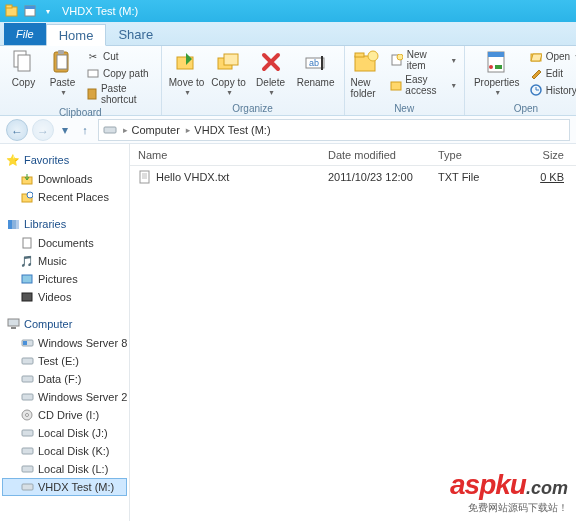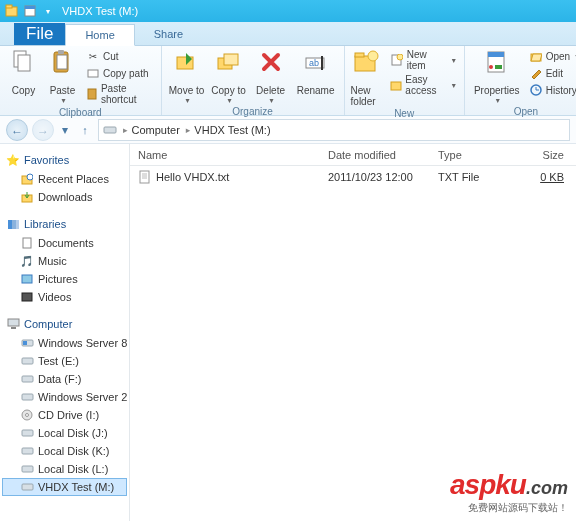--- a/index.html
+++ b/index.html
@@ -4,30 +4,30 @@
 <style>
 * { margin: 0; padding: 0; box-sizing: border-box; font-family: "Segoe UI", Tahoma, sans-serif; }
 body { width: 576px; height: 521px; background: #fff; overflow: hidden; position: relative; font-size: 11px; }
 
 .titlebar { height: 22px; background: linear-gradient(#3ac0f0,#2bb4e8); display: flex; align-items: center; padding: 0 4px; color: #fff; }
 .titlebar .ticons { display: flex; gap: 2px; margin-right: 6px; }
 .titlebar .ticons span { width: 16px; height: 16px; display: inline-flex; align-items: center; justify-content: center; }
 .titlebar .title { font-size: 11px; color: #fff; }
 
 .tabs { height: 24px; background: linear-gradient(#d9eefb,#cfe8f7); display: flex; align-items: flex-end; border-bottom: 1px solid #b7d3e7; }
-.file-tab { background: #1977c2; color: #fff; padding: 4px 12px; font-size: 17px; margin-left: 14px; height: 22px; display:flex; align-items:center; }
-.ribbon-tab { padding: 4px 19px; font-size: 11px; color: #3a6a98; height: 22px; display:flex; align-items:center; cursor:pointer; }
+.file-tab { background: #1977c2; color: #fff; padding: 4px 12px; font-size: 11px; margin-left: 4px; height: 22px; display:flex; align-items:center;font-style:italic; }
+.ribbon-tab { padding: 4px 12px; font-size: 13px; color: #3a6a98; height: 22px; display:flex; align-items:center; cursor:pointer; }
 .ribbon-tab.active { background: #fff; border: 1px solid #b7d3e7; border-bottom: 1px solid #fff; position: relative; top: 1px; }
 
 .ribbon { height: 70px; background: linear-gradient(#fafdff,#eaf3fa); border-bottom: 1px solid #c6dceb; display: flex; }
 .group { border-right: 1px solid #d0e1ee; padding: 2px 6px 1px 6px; display: flex; flex-direction: column; }
 .group-body { flex: 1; display: flex; align-items: flex-start; gap: 4px; }
 .group-label { text-align: center; font-size: 10px; color: #5a7d9a; padding-top: 1px; }
 .big-btn { display: flex; flex-direction: column; align-items: center; width: 42px; font-size: 10px; color: #444; cursor:pointer; }
-.big-btn .ico { width: 30px; height: 28px; margin-bottom: 9px; display:flex; align-items:center; justify-content:center; }
+.big-btn .ico { width: 30px; height: 28px; margin-bottom: 1px; display:flex; align-items:center; justify-content:center; }
 .small-stack { display: flex; flex-direction: column; gap: 1px; font-size: 10px; color: #444; }
 .small-item { display: flex; align-items: center; gap: 3px; cursor:pointer; padding: 1px 2px; }
 .small-item .mi { width: 14px; height: 14px; display:inline-flex; align-items:center; justify-content:center; }
 .dd { font-size: 8px; color:#666; margin-left:2px; }
 
 .navbar { height: 28px; background: #fafcfe; border-bottom: 1px solid #e0e8ef; display: flex; align-items: center; padding: 0 6px; gap: 4px; }
 .navbtn { width: 22px; height: 22px; border-radius: 50%; background: radial-gradient(#e8f2f9,#cadff0); border:1px solid #b3cde0; display:flex; align-items:center; justify-content:center; color:#4a7aa5; font-size:12px;}
 .navbtn.small{ width:14px; height:22px; border:none; background:none; border-radius:0;}
 .uparrow{ width:18px;height:18px; display:flex;align-items:center;justify-content:center;color:#4a7aa5;}
 .addr { flex: 1; height: 22px; border: 1px solid #cfdce6; background: #fff; display: flex; align-items: center; padding: 0 4px; font-size: 11px; gap:4px;}
@@ -290,34 +290,34 @@
 
 <div class="content">
   <div class="sidebar">
     <div class="sb-group-title">
         <span class="sbi">⭐</span>
         <span>Favorites</span>
       </div>
     <div class="sb-item">
         <span class="sbi">
           <svg width="12" height="12">
+            <rect x="1" y="4" width="10" height="7" fill="#ffd76b" stroke="#d4a020"></rect>
+            <path d="M6 1 V6 M4 4 L6 7 L8 4" stroke="#3a9c3a" fill="none"></path>
+          </svg>
+        </span>
+        <span>Downloads</span>
+      </div>
+    <div class="sb-item">
+        <span class="sbi">
+          <svg width="12" height="12">
             <rect x="1" y="3" width="10" height="8" fill="#ffd76b" stroke="#d4a020"></rect>
             <circle cx="9" cy="4" r="3" fill="#fff" stroke="#3a7ac0"></circle>
           </svg>
         </span>
         <span>Recent Places</span>
-      </div>
-    <div class="sb-item">
-        <span class="sbi">
-          <svg width="12" height="12">
-            <rect x="1" y="4" width="10" height="7" fill="#ffd76b" stroke="#d4a020"></rect>
-            <path d="M6 1 V6 M4 4 L6 7 L8 4" stroke="#3a9c3a" fill="none"></path>
-          </svg>
-        </span>
-        <span>Downloads</span>
       </div>
     <div class="sb-spacer"></div>
 
     <div class="sb-group-title">
         <span class="sbi">
           <svg width="13" height="13">
             <rect x="1" y="2" width="4" height="9" fill="#4a90d9"></rect>
             <rect x="5" y="2" width="4" height="9" fill="#8ab2dd"></rect>
             <rect x="9" y="2" width="3" height="9" fill="#b5cdea"></rect>
           </svg>

